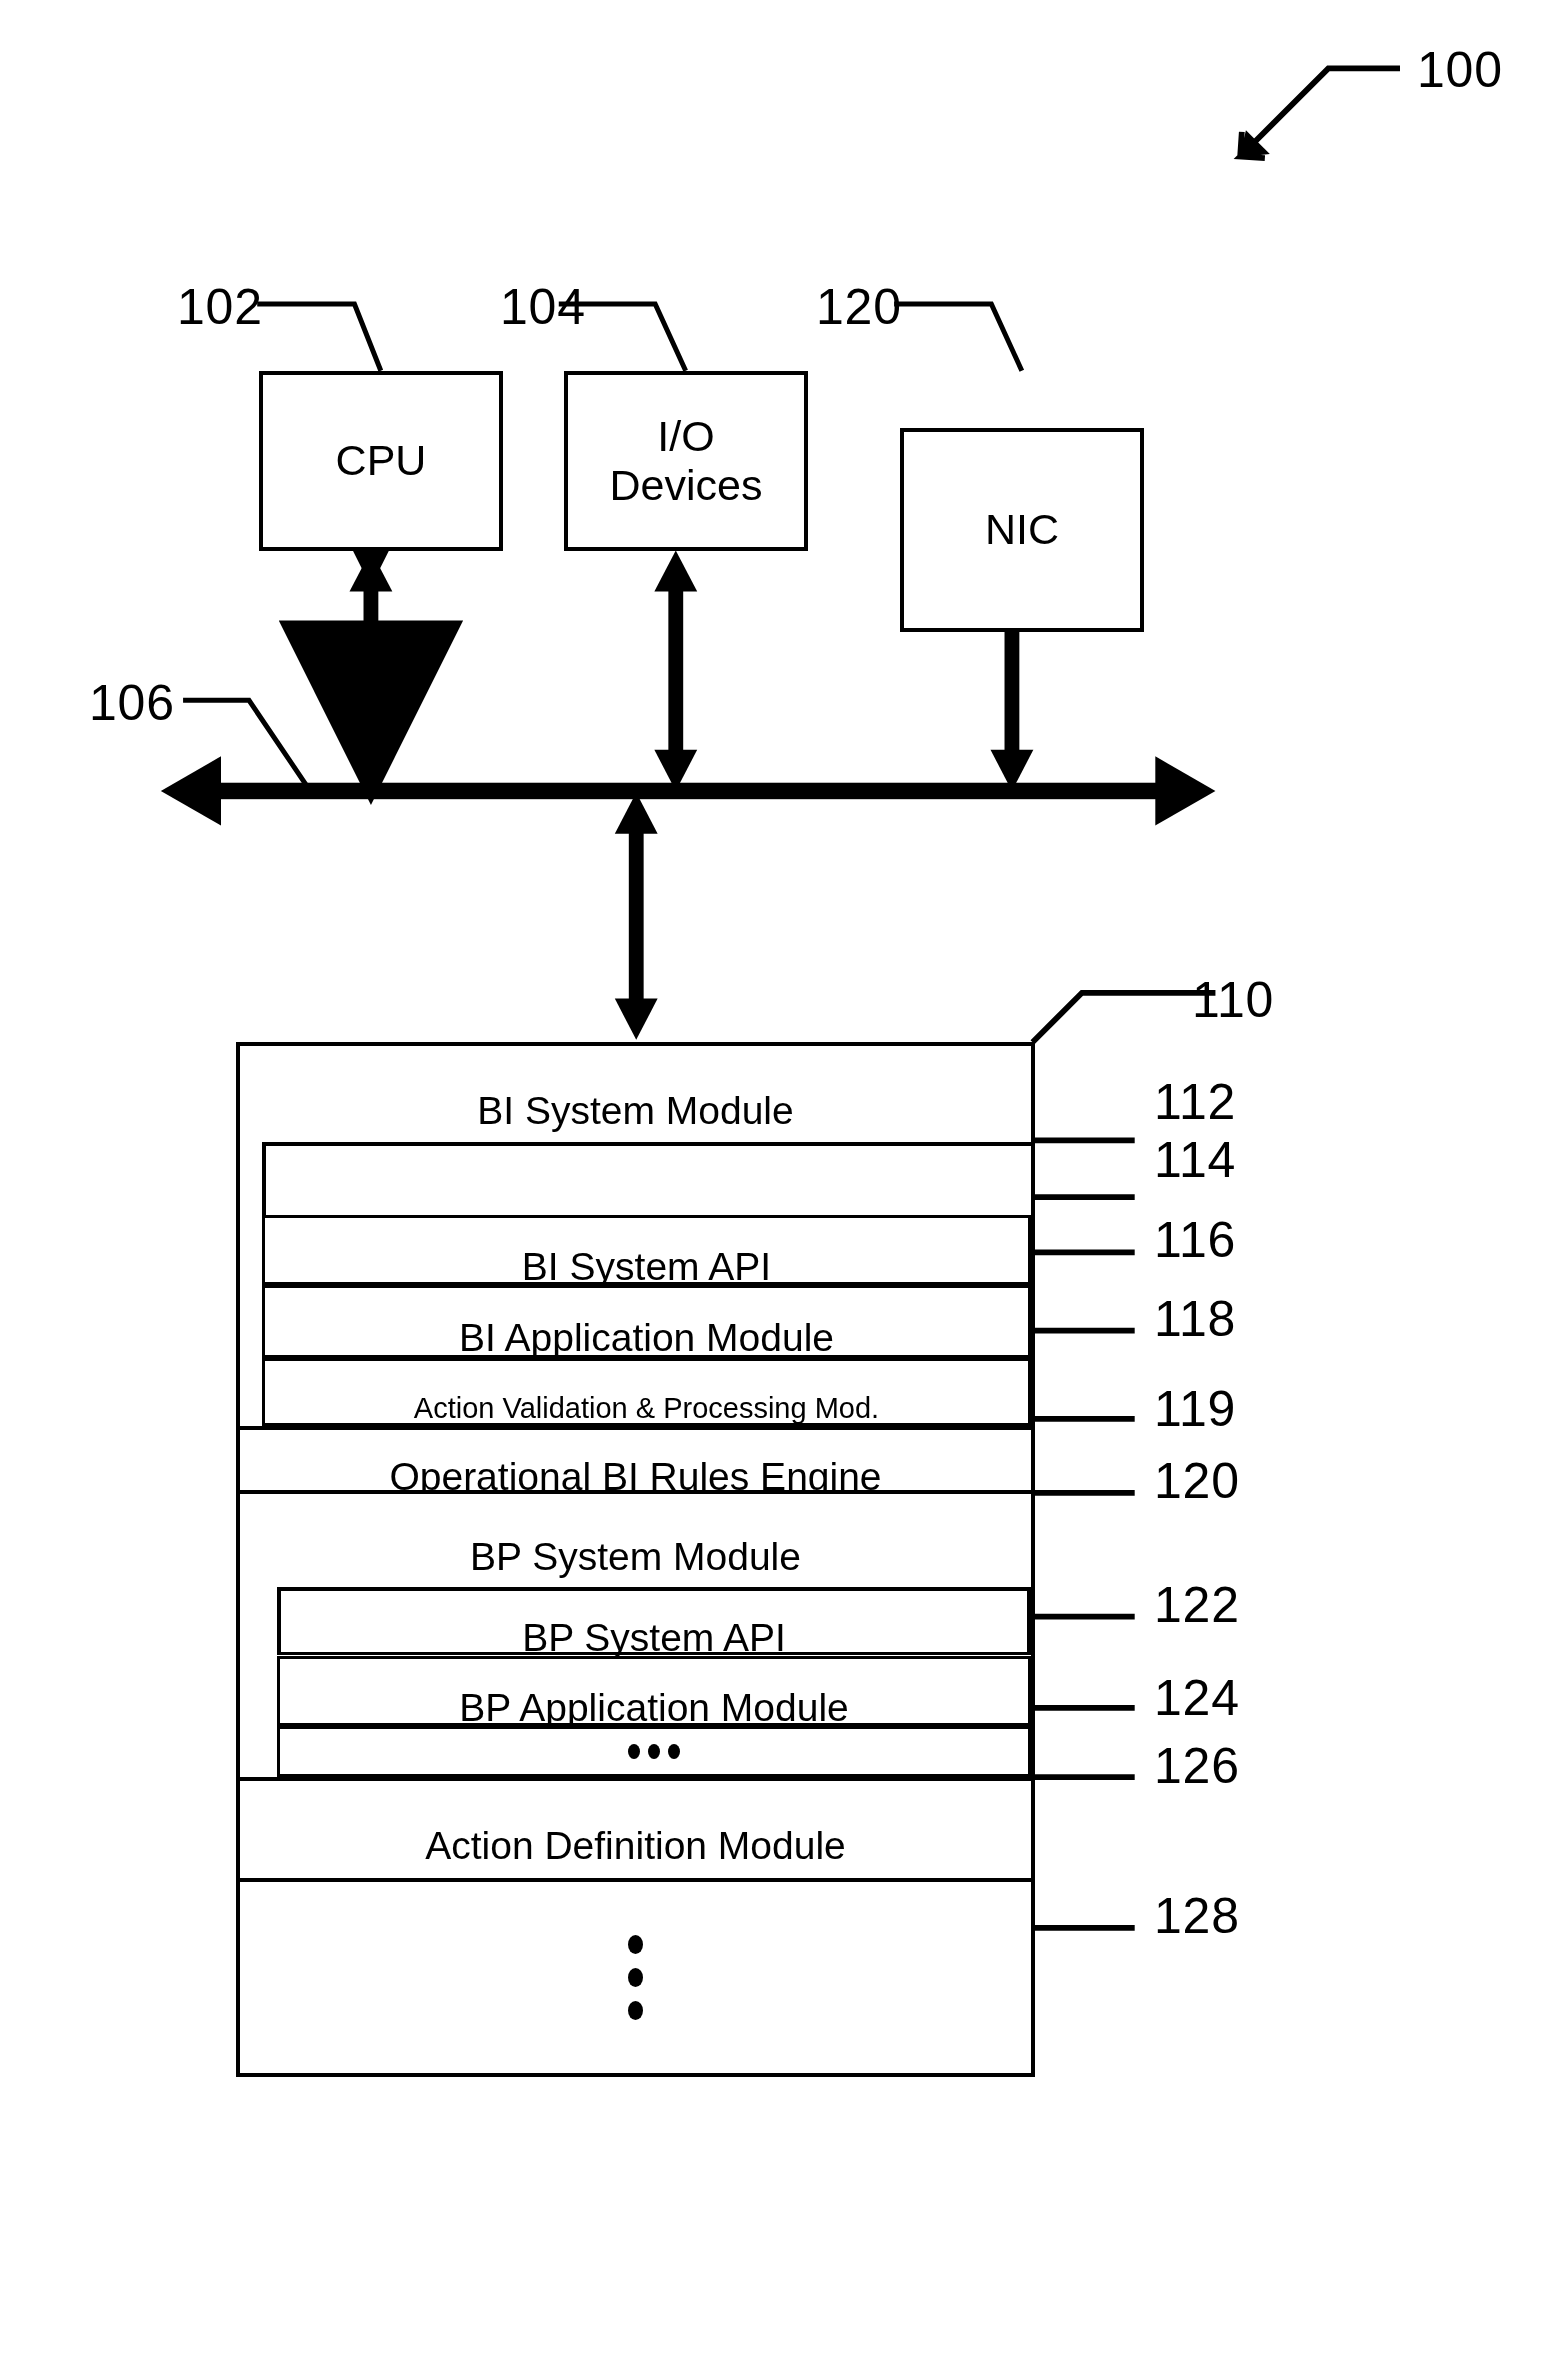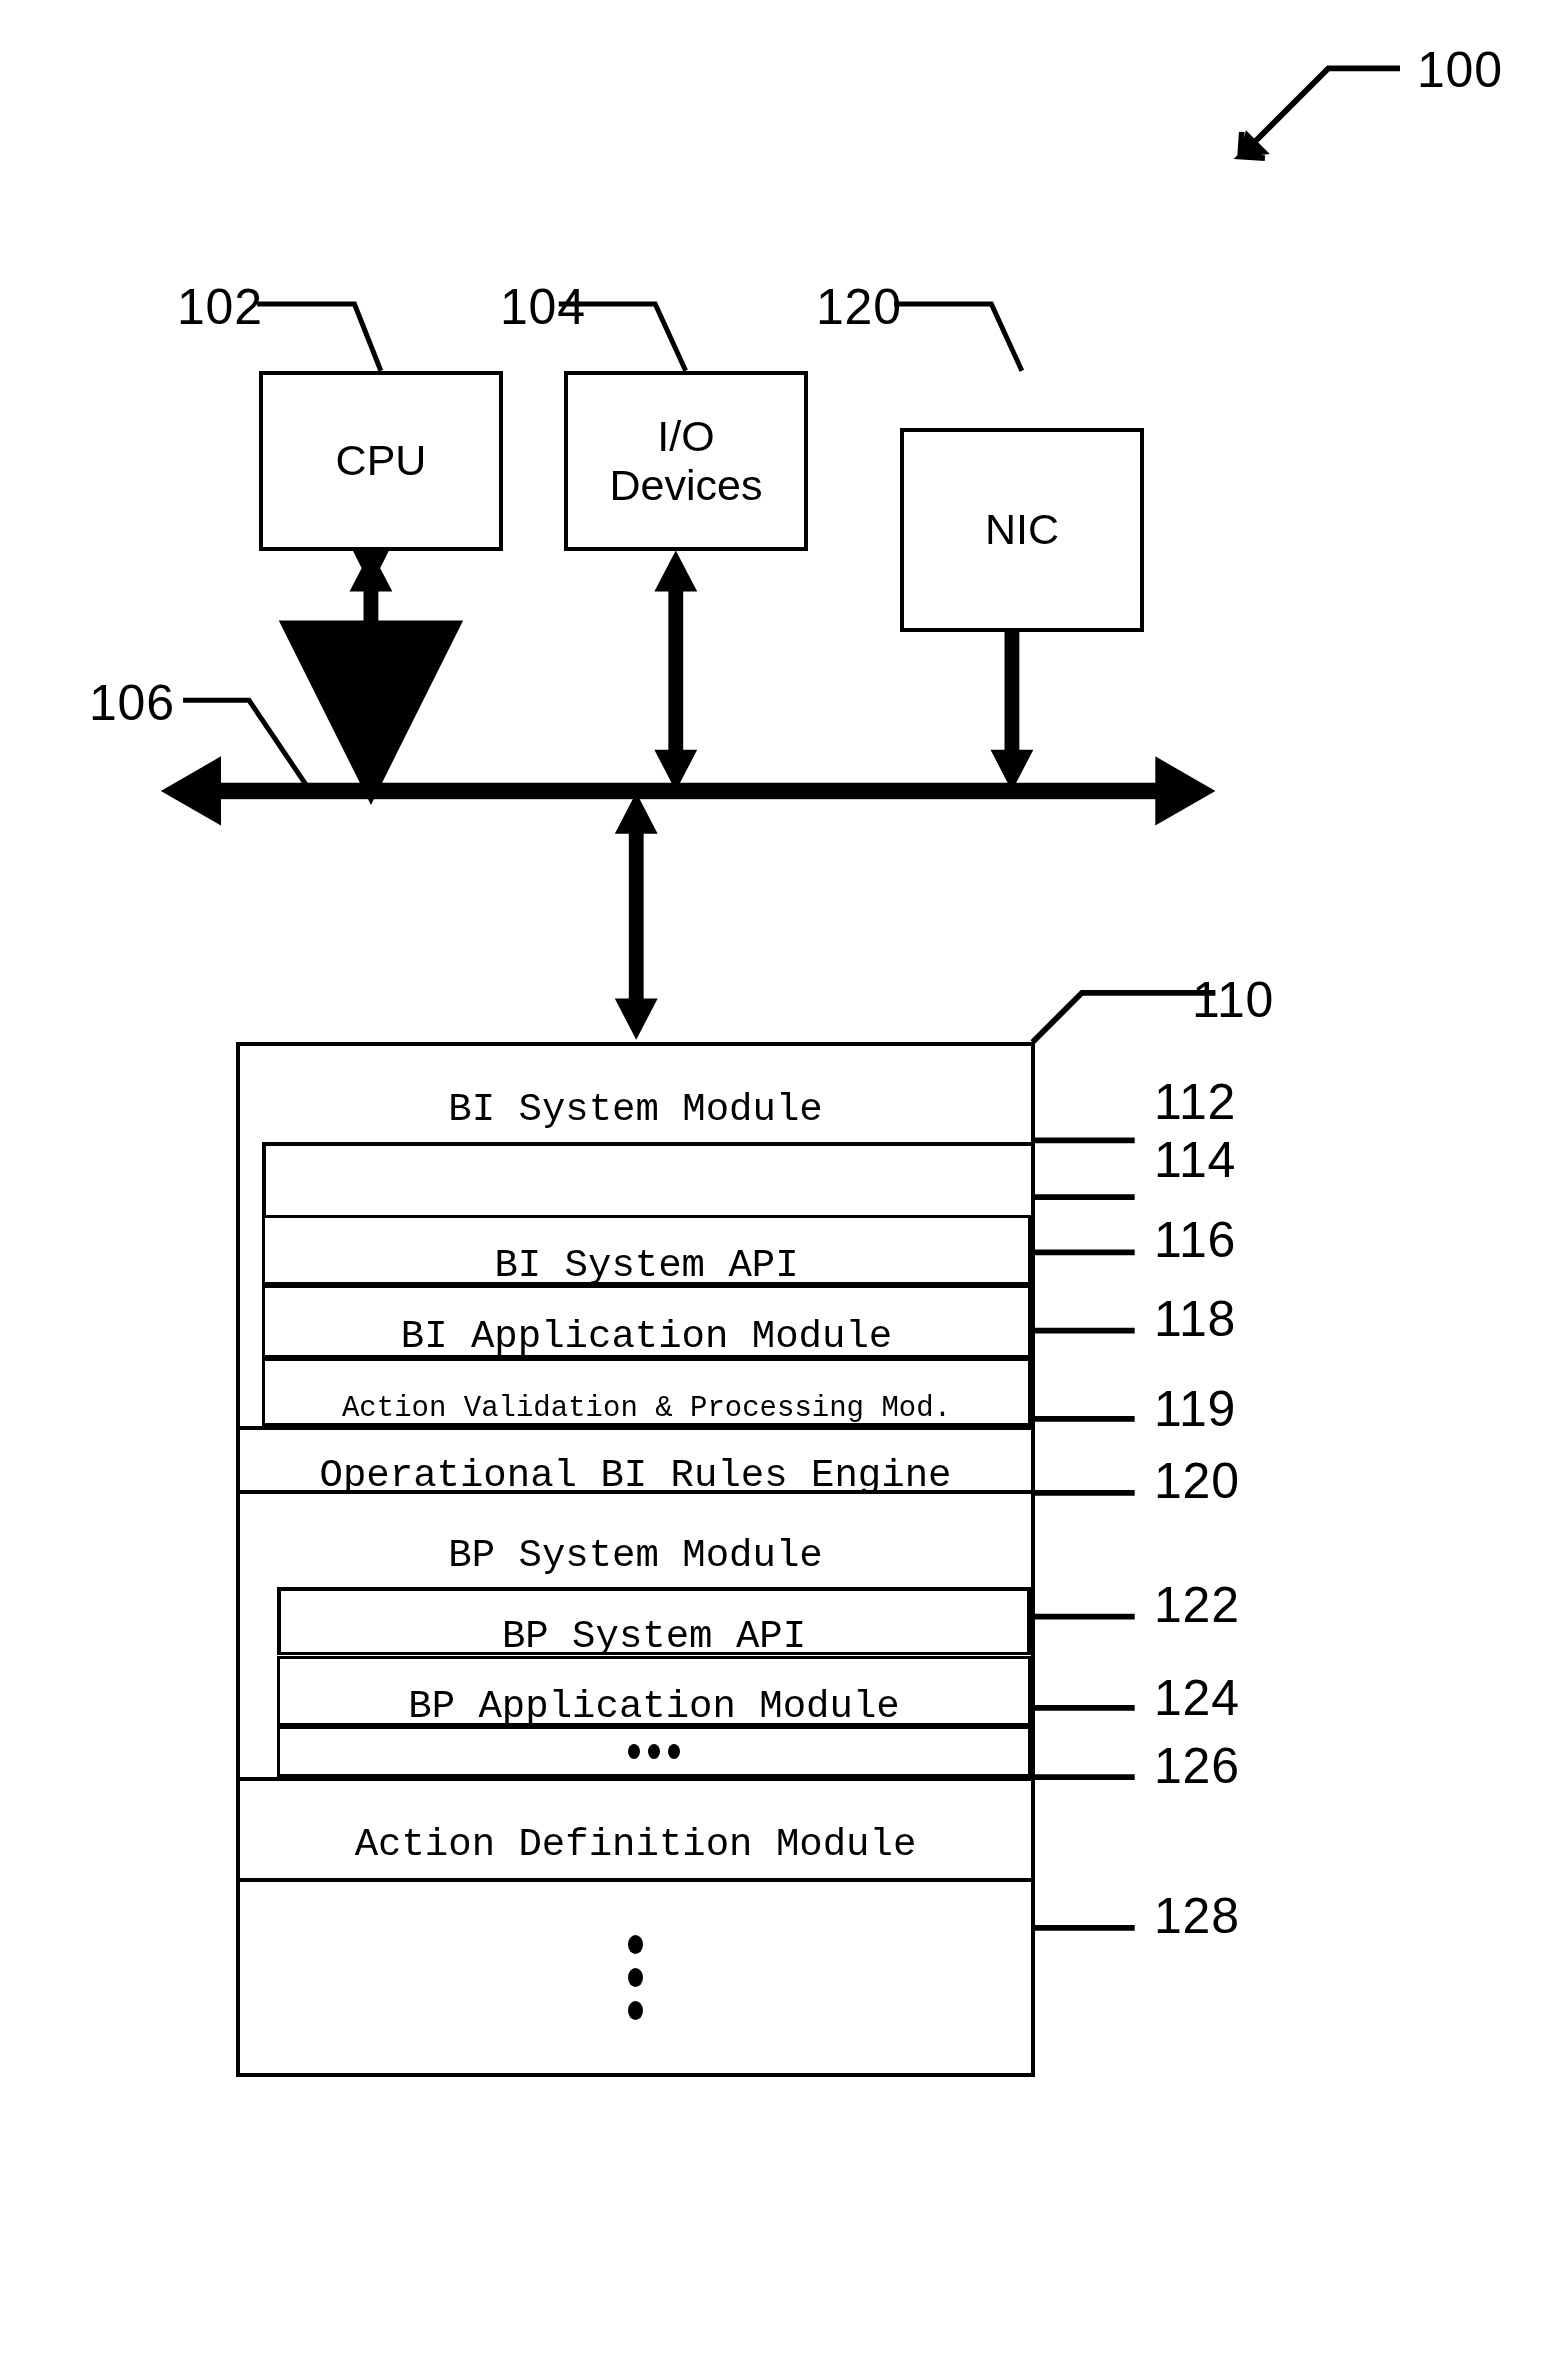--- a/index.html
+++ b/index.html
@@ -64,21 +64,21 @@
     position: absolute;
     box-sizing: border-box;
     background: #fff;
     display: flex;
     align-items: center;
     justify-content: center;
     text-align: center;
   }
   .row-label {
     font-size: 39px;
-    font-family: Liberation Mono, monospace;
+    font-family: Liberation Sans, sans-serif;
     line-height: 1;
     white-space: nowrap;
     margin-top: 32px;
   }
   .row-label.small {
     font-size: 29px;
   }
   .dots-h {
     display: flex;
     gap: 7.4px;

